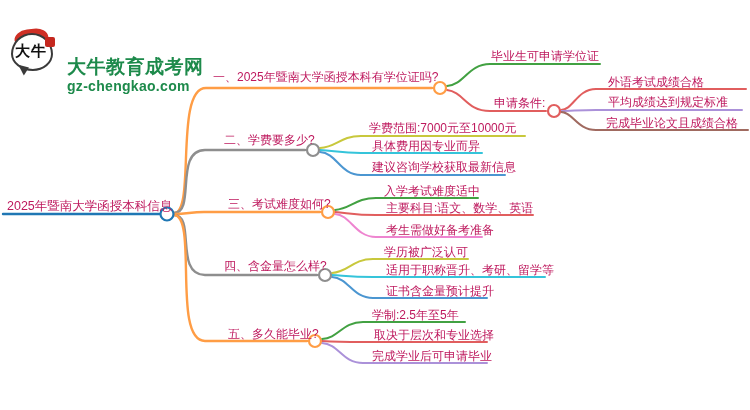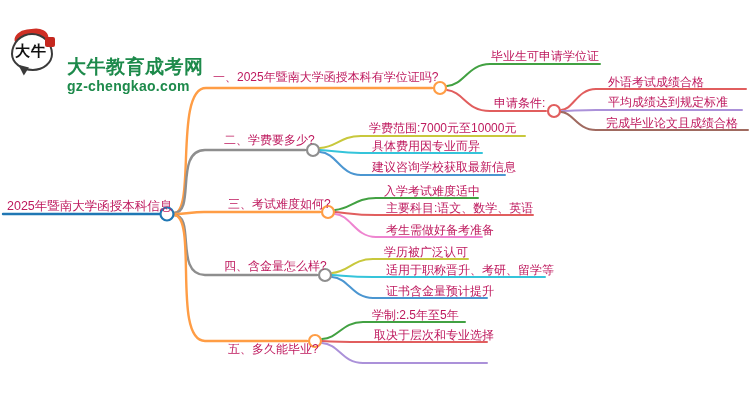--- a/index.html
+++ b/index.html
@@ -103,17 +103,18 @@
   <div class="lbl" style="left:228px;top:197px">三、考试难度如何?</div>
   <div class="lbl" style="left:384px;top:184px">入学考试难度适中</div>
   <div class="lbl" style="left:386px;top:201px">主要科目:语文、数学、英语</div>
   <div class="lbl" style="left:224px;top:259px">四、含金量怎么样?</div>
 
   <div class="lbl" style="left:386px;top:223px">考生需做好备考准备</div>
   <div class="lbl" style="left:384px;top:245px">学历被广泛认可</div>
   <div class="lbl" style="left:386px;top:284px">证书含金量预计提升</div>
   <div class="lbl" style="left:386px;top:263px">适用于职称晋升、考研、留学等</div>
 
-  <div class="lbl" style="left:228px;top:342px">五、多久能毕业?</div>
+  <div class="lbl" style="left:228px;top:327px">五、多久能毕业?</div>
   <div class="lbl" style="left:372px;top:308px">学制:2.5年至5年</div>
   <div class="lbl" style="left:374px;top:328px">取决于层次和专业选择</div>
+  <div class="lbl" style="left:372px;top:349px">完成学业后可申请毕业</div>
 
 </div>
 
 </body></html>

